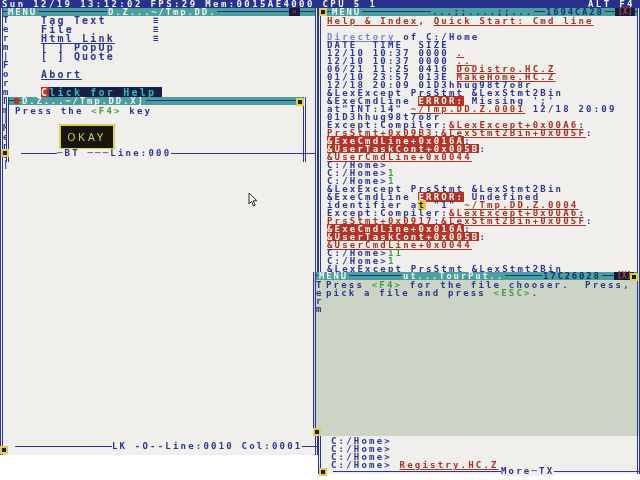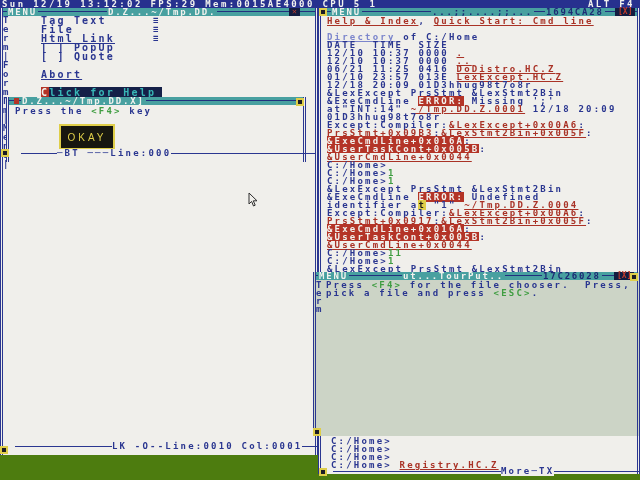--- a/index.html
+++ b/index.html
@@ -1,16 +1,16 @@
 <!DOCTYPE html>
 <html><head>
 <meta charset="utf-8">
 <style>
   html,body{margin:0;padding:0;background:#555;}
-  .screen{position:relative;width:640px;height:480px;background:#4d7c0f;overflow:hidden;
+  .screen{position:relative;width:640px;height:480px;background:#ffffff;overflow:hidden;
           font-family:"DejaVu Sans Mono",monospace;font-weight:bold;}
   .abs{position:absolute;}
   .txt{position:absolute;white-space:pre;font-size:9px;line-height:9px;letter-spacing:2.2px;color:#2a3690;}
   .row8{line-height:8px;}
   
   .topbar{left:0;top:0;width:640px;height:8px;background:#27318e;}
   .topbar .txt{color:#f2f2ee;letter-spacing:2.4px;line-height:8px;top:0;}
   .green{color:#3f9d41;}
   
   .win{position:absolute;background:#f0efeb;border-left:3px double #2a3690;border-right:3px double #2a3690;box-sizing:border-box;}
@@ -128,21 +128,21 @@
       <span class="tseg navy" style="left:224px;">1694CA28</span>
       <span class="closebox" style="left:294px;">[X]</span>
     </div>
     <div id="right-lines">
         <div class="txt row8" style="top: 9px; left: 6px;"><span class="s-l">Help &amp; Index</span><span class="s-n">, </span><span class="s-l">Quick Start: Cmd line</span></div>
         <div class="txt row8" style="top: 25px; left: 6px;"><span class="s-d">Directory</span><span class="s-n"> of C:/Home</span></div>
         <div class="txt row8" style="top: 33px; left: 6px;"><span class="s-n">DATE  TIME  SIZE</span></div>
         <div class="txt row8" style="top: 41px; left: 6px;"><span class="s-n">12/10 10:37 0000 </span><span class="s-l">.</span></div>
         <div class="txt row8" style="top: 49px; left: 6px;"><span class="s-n">12/10 10:37 0000 </span><span class="s-l">..</span></div>
         <div class="txt row8" style="top: 57px; left: 6px;"><span class="s-n">06/21 11:25 0416 </span><span class="s-l">DoDistro.HC.Z</span></div>
-        <div class="txt row8" style="top: 65px; left: 6px;"><span class="s-n">01/10 23:57 013E </span><span class="s-l">LexExcept.HC.Z</span></div>
+        <div class="txt row8" style="top: 65px; left: 6px;"><span class="s-n">01/10 23:57 013E </span><span class="s-l">MakeHome.HC.Z</span></div>
         <div class="txt row8" style="top: 73px; left: 6px;"><span class="s-n">12/18 20:09 01D3hhug98t7o8r</span></div>
         <div class="txt row8" style="top: 81px; left: 6px;"><span class="s-n">&amp;LexExcept PrsStmt &amp;LexStmt2Bin</span></div>
         <div class="txt row8" style="top: 89px; left: 6px;"><span class="s-n">&amp;ExeCmdLine </span><span class="s-e">ERROR:</span><span class="s-n"> Missing ';'</span></div>
         <div class="txt row8" style="top: 97px; left: 6px;"><span class="s-n">at"INT:14" </span><span class="s-l">~/Tmp.DD.Z.0001</span><span class="s-n"> 12/18 20:09</span></div>
         <div class="txt row8" style="top: 105px; left: 6px;"><span class="s-n">01D3hhug98t7o8r</span></div>
         <div class="txt row8" style="top: 113px; left: 6px;"><span class="s-n">Except:Compiler:</span><span class="s-l">&amp;LexExcept+0x00A6</span><span class="s-n">:</span></div>
         <div class="txt row8" style="top: 121px; left: 6px;"><span class="s-l">PrsStmt+0x09B3</span><span class="s-n">:</span><span class="s-l">&amp;LexStmt2Bin+0x005F</span><span class="s-n">:</span></div>
         <div class="txt row8" style="top: 129px; left: 6px;"><span class="s-i">&amp;ExeCmdLine+0x016A</span><span class="s-n">:</span></div>
         <div class="txt row8" style="top: 137px; left: 6px;"><span class="s-i">&amp;UserTaskCont+0x005B</span><span class="s-n">:</span></div>
         <div class="txt row8" style="top: 145px; left: 6px;"><span class="s-l">&amp;UserCmdLine+0x0044</span></div>

